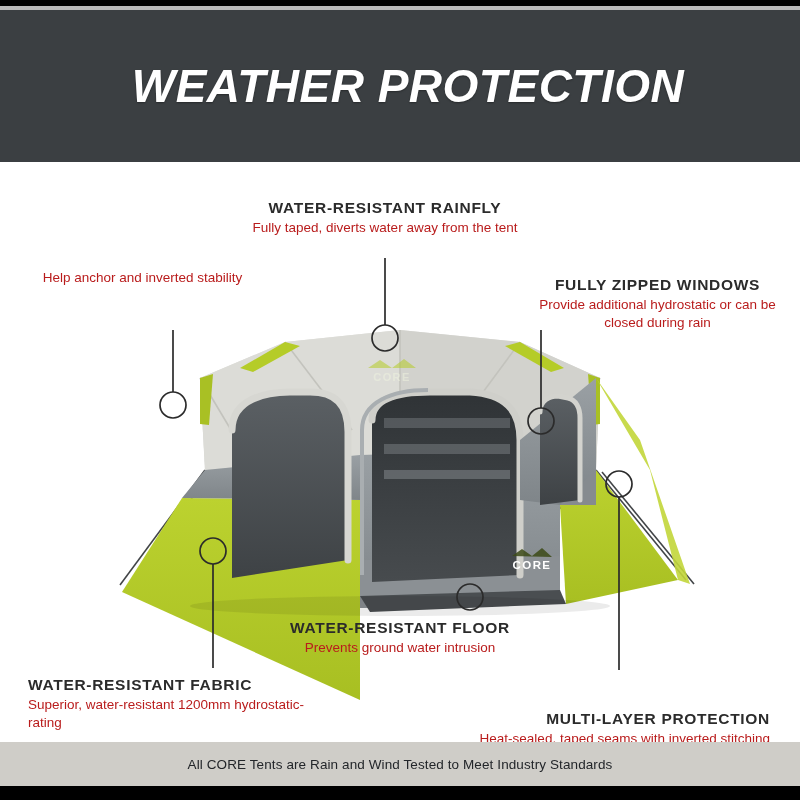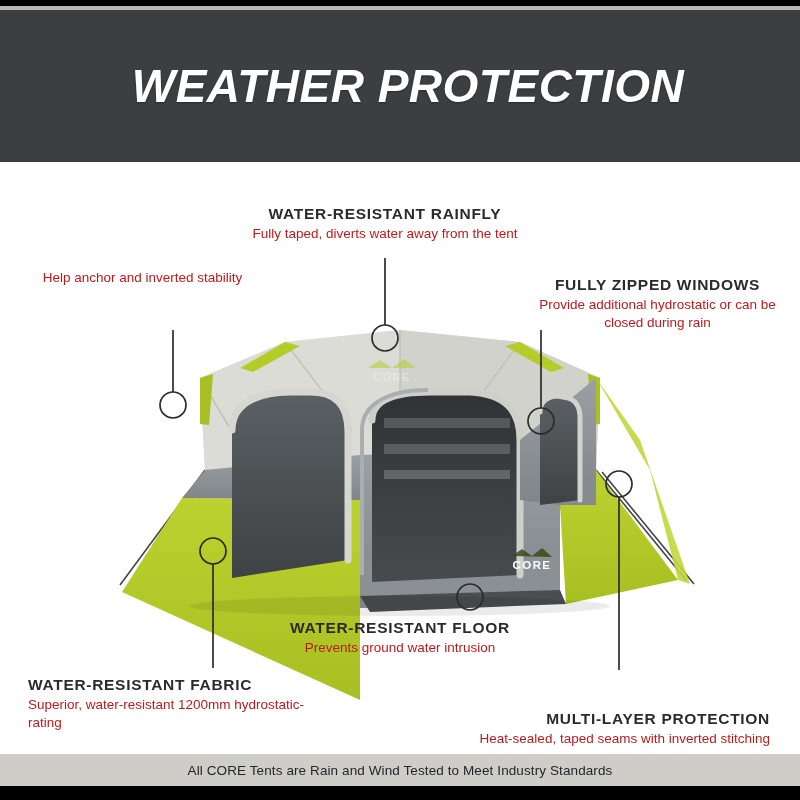--- a/index.html
+++ b/index.html
@@ -55,21 +55,21 @@
     white-space: nowrap;
     z-index: 6;
     text-shadow: 0 1px 2px rgba(0,0,0,0.35);
     padding-left: 8px;
   }
 
   
   .footer-bar {
     position: absolute;
     left: 0; bottom: 14px;
-    width: 800px; height: 32px;
+    width: 800px; height: 44px;
     background: #cfcdc8;
     display: flex;
     align-items: center;
     justify-content: center;
   }
   .footer-text {
     color: #23262a;
     font-size: 13.5px;
     letter-spacing: 0.1px;
     white-space: nowrap;
@@ -94,21 +94,21 @@
   .callout .sub {
     color: #b91c1c;
     font-size: 13.5px;
     line-height: 1.3;
     margin-top: 2px;
   }
   .c-center { text-align: center; }
   .c-left   { text-align: left; }
   .c-right  { text-align: right; margin-top: 32px; }
 
-  .co-rainfly { left: 215px; top: 204px; width: 340px; }
+  .co-rainfly { left: 215px; top: 198px; width: 340px; }
   .co-guy     { left: 30px;  top: 267px; width: 225px; }
   .co-windows { left: 520px; top: 275px; width: 275px; }
   .co-floor   { left: 250px; top: 618px; width: 300px; }
   .co-fabric  { left: 28px;  top: 675px; width: 300px; }
   .co-multi   { left: 465px; top: 677px; width: 305px; }
 
   
   .art {
     position: absolute;
     left: 0; top: 0;

